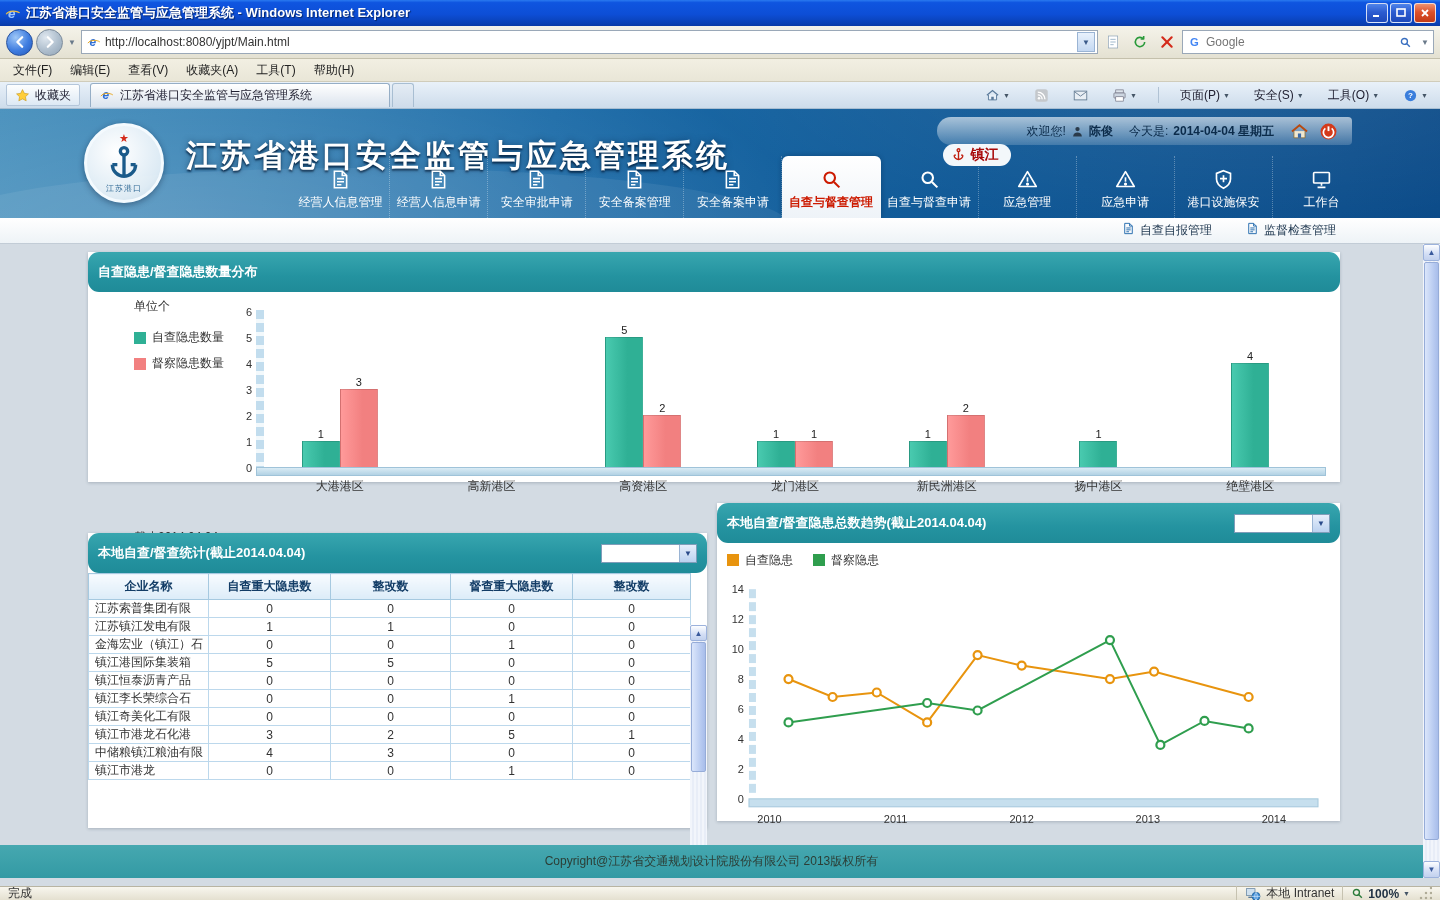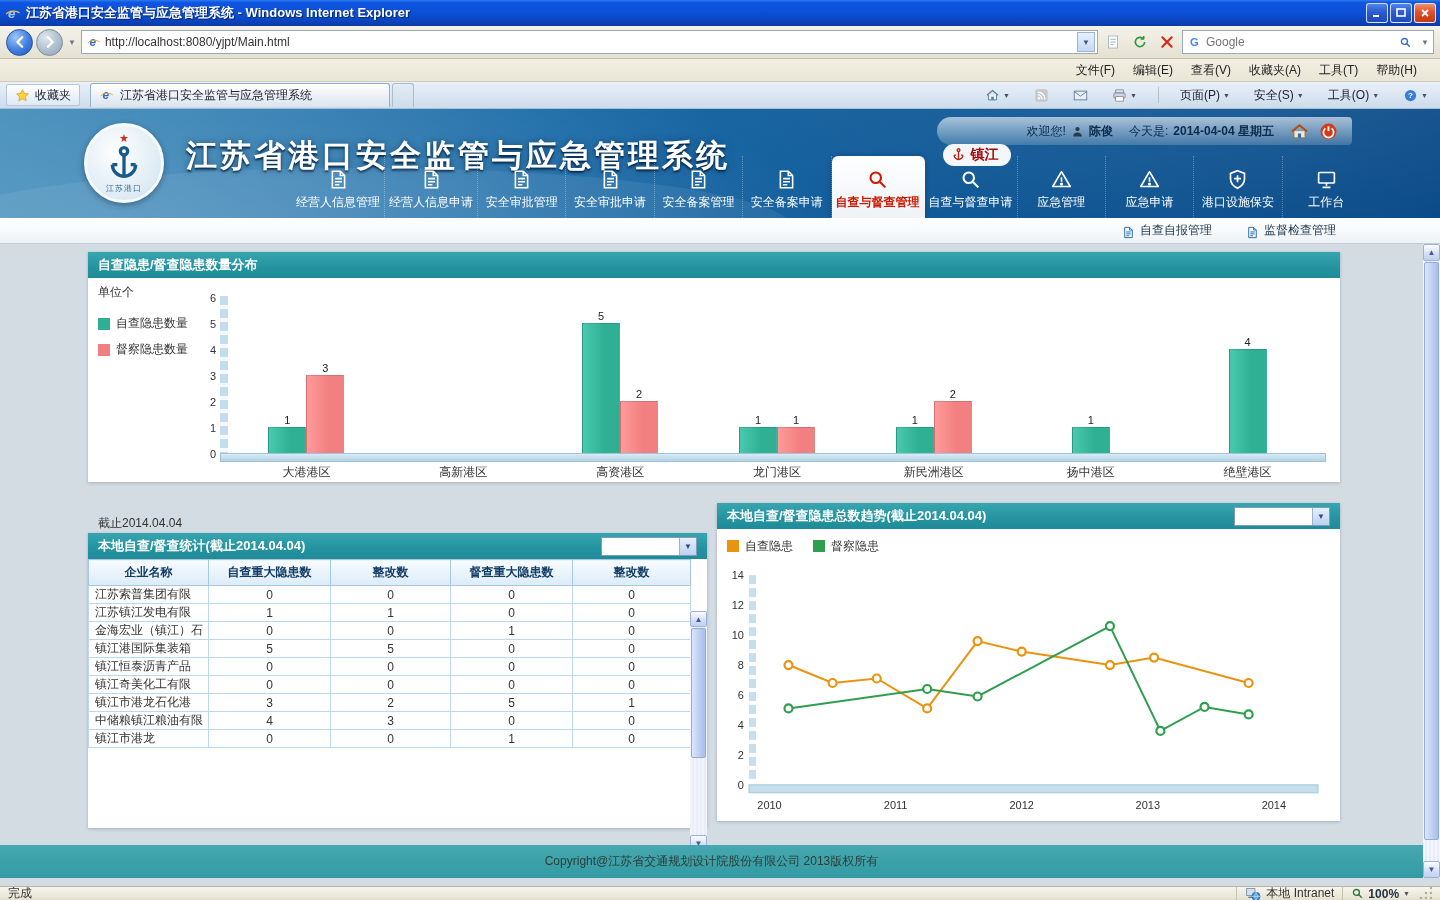--- a/index.html
+++ b/index.html
@@ -35,21 +35,21 @@
   .addr-drop { width:18px; height:20px; background:linear-gradient(180deg,#e8f1fc,#c4d8f2); border:1px solid #9ab4d4; display:flex; align-items:center; justify-content:center; font-size:8px; color:#3a5a8a; }
   .addrbtn { width:24px; height:24px; display:flex; align-items:center; justify-content:center; border:1px solid transparent; border-radius:2px; }
   .addrbtn svg { width:16px; height:16px; }
   .searchbox { width:252px; height:24px; background:#fff; border:1px solid #9aa8b8; display:flex; align-items:center; padding:0 2px 0 4px; gap:4px; }
   .searchbox input { flex:1; border:none; outline:none; font-size:12px; font-family:"Liberation Sans",sans-serif; }
   .searchbox .sbtn { width:20px; height:20px; display:flex; align-items:center; justify-content:center; color:#3a6fc0; }
   .searchbox .sbtn svg { width:13px; height:13px; }
 
   
   .menurow { position:absolute; left:0; top:59px; width:100%; height:23px; background:linear-gradient(180deg,#f2efe2,#e9e6d7);
-    border-bottom:1px solid #d0ccba; display:flex; align-items:center; padding:0 14px;justify-content:flex-end; }
+    border-bottom:1px solid #d0ccba; display:flex; align-items:center; padding:0 4px; }
   .menu-item { font-size:12px; color:#222; padding:3px 9px; cursor:default; }
 
   
   .tabsrow { position:absolute; left:0; top:82px; width:100%; height:27px;
     background:linear-gradient(180deg,#e9f1f9,#cddceb); border-bottom:1px solid #a8bed2; display:flex; align-items:center; padding:0 6px; }
   .favbtn { display:flex; align-items:center; gap:5px; font-size:12px; color:#223; padding:2px 8px; border:1px solid #b4c6da; border-radius:2px;
     background:linear-gradient(180deg,#fdfefe,#dde9f4); height:22px; }
   .favbtn svg { width:15px; height:15px; }
   .tab { display:flex; align-items:center; gap:6px; width:300px; height:24px; margin-left:10px; padding:0 8px;
     background:linear-gradient(180deg,#ffffff,#e9eef4 60%,#dbe4ee); border:1px solid #96aec6; border-bottom:none; border-radius:3px 3px 0 0; font-size:12px; color:#223; }
@@ -95,39 +95,39 @@
   .nav-item:last-child { border-right:none; }
   .nav-item .icn svg { width:21px; height:21px; }
   .nav-label { font-size:12px;text-align:center; }
   .nav-item.active { background:linear-gradient(180deg,#ffffff,#eef3f8); border-radius:6px 6px 0 0; color:#cc1a00; border-right-color:transparent;
     box-shadow:0 0 5px rgba(0,20,40,.3); }
   .nav-item.active .nav-label { font-weight:bold; }
 
   
   .submenu { position:absolute; left:0; top:218px; width:100%; height:26px; background:linear-gradient(180deg,#ffffff,#eef3f7);
     border-bottom:1px solid #c2ccd6; display:flex; align-items:center; justify-content:flex-end; gap:34px; padding-right:104px; }
-  .sub-item { display:flex; align-items:flex-end; gap:5px; font-size:12px; color:#223a52; cursor:pointer; }
+  .sub-item { display:flex; align-items:flex-start; gap:5px; font-size:12px; color:#223a52; cursor:pointer; }
   .sub-item .icn { color:#2a6fb0; } .sub-item .icn svg { width:13px; height:13px; }
 
   
   .content { position:absolute; left:0; top:244px; width:100%; height:634px; background:#d3dbe3; }
 
   .panel { position:absolute; background:#fff; box-shadow:0 1px 3px rgba(40,60,80,.25); }
-  .panel-hd { height:26px; background:linear-gradient(180deg,#38a6af,#2493a0 60%,#1f8b98); color:#fff; font-size:13px; font-weight:bold;
-    display:flex; align-items:center; padding:0 10px; }
+  .panel-hd { height:40px; background:linear-gradient(180deg,#38a6af,#2493a0 60%,#1f8b98); color:#fff; font-size:13px; font-weight:bold;
+    display:flex; align-items:center; padding:0 10px;border-radius:11px; }
   .panel-hd .spacer { flex:1; }
 
   .combo { width:96px; height:19px; background:#fff; border:1px solid #7f9db9; display:flex; cursor:pointer; }
   .combo-val { flex:1; }
   .combo-btn { width:17px; background:linear-gradient(180deg,#e6eefb,#bcd2f0); border-left:1px solid #9ab4d4; color:#2a4a8a; font-size:8px;
     display:flex; align-items:center; justify-content:center; }
 
   
   .bar-panel { left:88px; top:8px; width:1252px; height:230px; }
-  .bar-body { display:flex; height:260px; }
+  .bar-body { display:flex; height:260px;margin-left:36px; }
   .bar-left { width:112px; padding:6px 4px 6px 10px; display:flex; flex-direction:column; font-size:12px; color:#333; }
   .unit-label { margin-bottom:14px; }
   .lg-row { display:flex; align-items:center; gap:6px; margin-bottom:9px; font-size:12px; color:#333; }
   .sw { width:12px; height:12px; display:inline-block; }
   .cutoff { margin-top:auto; font-size:12px; color:#333; }
   .bar-plot { flex:1; position:relative; height:204px; }
   .ylab { position:absolute; left:0; width:16px; text-align:right; font-size:11px; color:#333; }
   .ytickband { position:absolute; left:20px; width:8px; bottom:29px; height:157px;
     background:repeating-linear-gradient(180deg,#c2ddee 0 9px,#f3f9fc 9px 13px); }
   .bar-groups { position:absolute; left:28px; right:14px; bottom:29px; height:156px; display:flex; }
@@ -436,30 +436,20 @@
           <span class="nav-label">经营人信息申请</span>
         </div>
         <div class="nav-item">
           <span class="icn">
             <svg viewBox="0 0 24 24" fill="none" stroke="currentColor" stroke-width="1.8">
               <path d="M5 2.5h9l5 5V21.5H5z"></path>
               <path d="M14 2.5v5h5"></path>
               <path d="M8 11h8M8 14.5h8M8 18h5"></path>
             </svg>
           </span>
-          <span class="nav-label">安全审批管理</span>
-        </div>
-        <div class="nav-item">
-          <span class="icn">
-            <svg viewBox="0 0 24 24" fill="none" stroke="currentColor" stroke-width="1.8">
-              <path d="M5 2.5h9l5 5V21.5H5z"></path>
-              <path d="M14 2.5v5h5"></path>
-              <path d="M8 11h8M8 14.5h8M8 18h5"></path>
-            </svg>
-          </span>
           <span class="nav-label">安全审批申请</span>
         </div>
         <div class="nav-item">
           <span class="icn">
             <svg viewBox="0 0 24 24" fill="none" stroke="currentColor" stroke-width="1.8">
               <path d="M5 2.5h9l5 5V21.5H5z"></path>
               <path d="M14 2.5v5h5"></path>
               <path d="M8 11h8M8 14.5h8M8 18h5"></path>
             </svg>
           </span>
@@ -717,20 +707,27 @@
                 <td class="">5</td>
                 <td class="">5</td>
                 <td class="">0</td>
                 <td class="">0</td>
               </tr>
               <tr>
                 <td class="name">镇江恒泰沥青产品</td>
                 <td class="">0</td>
                 <td class="">0</td>
                 <td class="">0</td>
+                <td class="">0</td>
+              </tr>
+              <tr>
+                <td class="name">镇江李长荣综合石</td>
+                <td class="">0</td>
+                <td class="">0</td>
+                <td class="">1</td>
                 <td class="">0</td>
               </tr>
               <tr>
                 <td class="name">镇江奇美化工有限</td>
                 <td class="">0</td>
                 <td class="">0</td>
                 <td class="">0</td>
                 <td class="">0</td>
               </tr>
               <tr>

